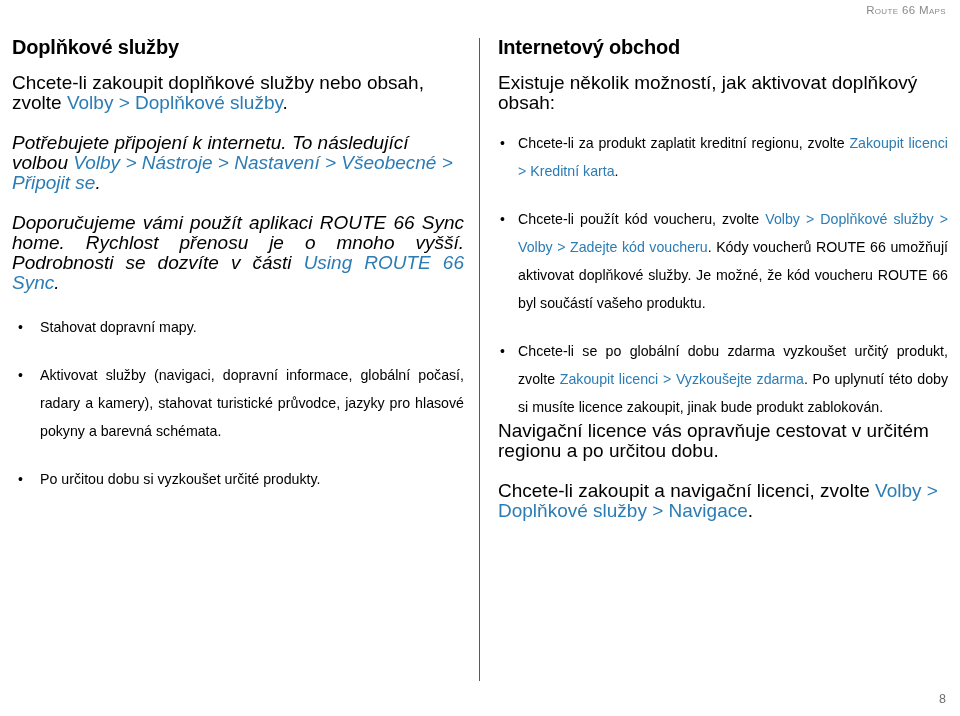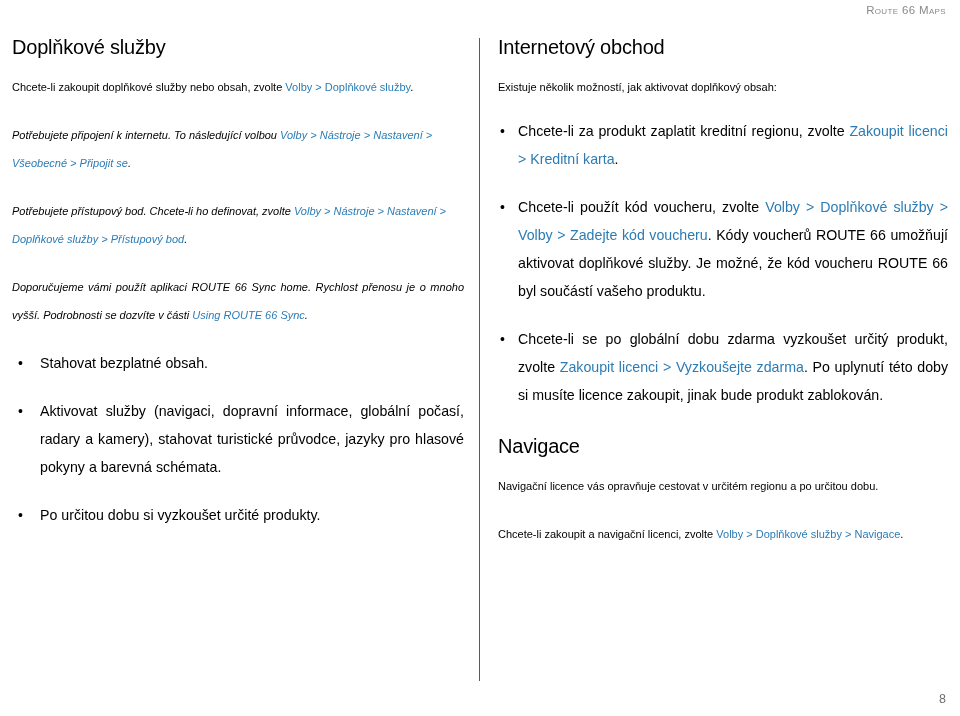--- a/index.html
+++ b/index.html
@@ -60,32 +60,32 @@
     left: 12px;
     width: 452px;
   }
   .col-right {
     left: 498px;
     width: 450px;
   }
 
   h2.section-title {
     font-size: 20px;
-    font-weight: normal;
+    font-weight: bold;
     margin: 0 0 14px 0;
     line-height: 1.15;
     letter-spacing: -0.2px;
   }
   h2.section-title.spaced-top {
     margin-top: 26px;
   }
 
   p.body {
-    font-size: 11px;
-    line-height: 28px;
+    font-size: 19px;
+    line-height: 20px;
     margin: 0 0 20px 0;
     text-align: justify;
   }
   p.body.nojustify {
     text-align: left;
   }
   p.body.italic {
     font-style: italic;
   }
   p.body.tight {
@@ -154,33 +154,30 @@
       <h2 class="section-title">Doplňkové služby</h2>
 
       <p class="body nojustify">
         <span>Chcete-li zakoupit doplňkové služby nebo obsah, zvolte </span><span class="menu-path">Volby &gt; Doplňkové služby</span><span>.</span>
       </p>
 
       <p class="body italic nojustify">
         <span>Potřebujete připojení k internetu. To následující volbou </span><span class="menu-path">Volby &gt; Nástroje &gt; Nastavení &gt; Všeobecné &gt; Připojit se</span><span>.</span>
       </p>
 
-      <p class="body italic nojustify">
-        <span>Potřebujete přístupový bod. Chcete-li ho definovat, zvolte </span><span class="menu-path">Volby &gt; Nástroje &gt; Nastavení &gt; Doplňkové služby &gt; Přístupový bod</span><span>.</span>
-      </p>
 
       <p class="body italic">
         <span>Doporučujeme vámi použít aplikaci ROUTE 66 Sync home. Rychlost přenosu je o mnoho vyšší. Podrobnosti se dozvíte v části </span><span class="menu-path">Using ROUTE 66 Sync</span><span>.</span>
       </p>
 
 
       <ul class="bullets">
         <li>
           <span class="bullet-dot">•</span>
-          <span>Stahovat bezplatné obsah.</span>
+          <span>Stahovat dopravní mapy.</span>
         </li>
         <li>
           <span class="bullet-dot">•</span>
           <span>Aktivovat služby (navigaci, dopravní informace, globální počasí, radary a kamery), stahovat turistické průvodce, jazyky pro hlasové pokyny a barevná schémata.</span>
         </li>
         <li>
           <span class="bullet-dot">•</span>
           <span>Po určitou dobu si vyzkoušet určité produkty.</span>
         </li>
       </ul>
@@ -201,21 +198,20 @@
         <li>
           <span class="bullet-dot">•</span>
           <span>Chcete-li použít kód voucheru, zvolte </span><span class="menu-path">Volby &gt; Doplňkové služby &gt; Volby &gt; Zadejte kód voucheru</span><span>. Kódy voucherů ROUTE 66 umožňují aktivovat doplňkové služby. Je možné, že kód voucheru ROUTE 66 byl součástí vašeho produktu.</span>
         </li>
         <li>
           <span class="bullet-dot">•</span>
           <span>Chcete-li se po globální dobu zdarma vyzkoušet určitý produkt, zvolte </span><span class="menu-path">Zakoupit licenci &gt; Vyzkoušejte zdarma</span><span>. Po uplynutí této doby si musíte licence zakoupit, jinak bude produkt zablokován.</span>
         </li>
       </ul>
 
-      <h2 class="section-title spaced-top">Navigace</h2>
 
       <p class="body nojustify">Navigační licence vás opravňuje cestovat v určitém regionu a po určitou dobu.</p>
 
       <p class="body nojustify">
         <span>Chcete-li zakoupit a navigační licenci, zvolte </span><span class="menu-path">Volby &gt; Doplňkové služby &gt; Navigace</span><span>.</span>
       </p>
 
     </div>
 
   </div>

